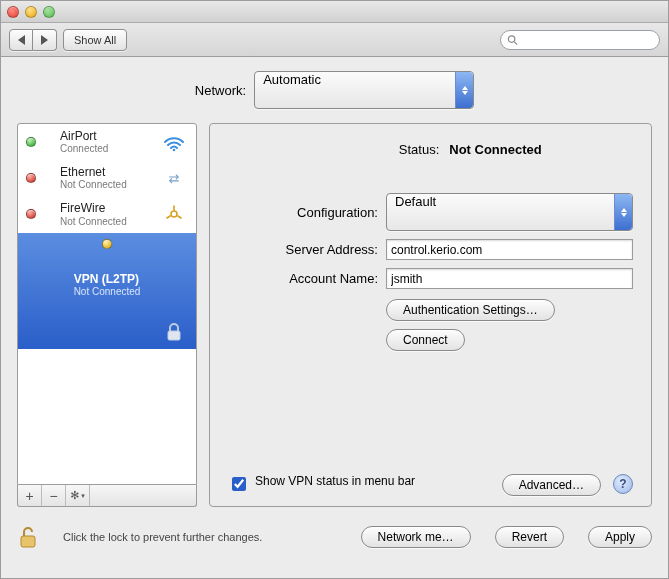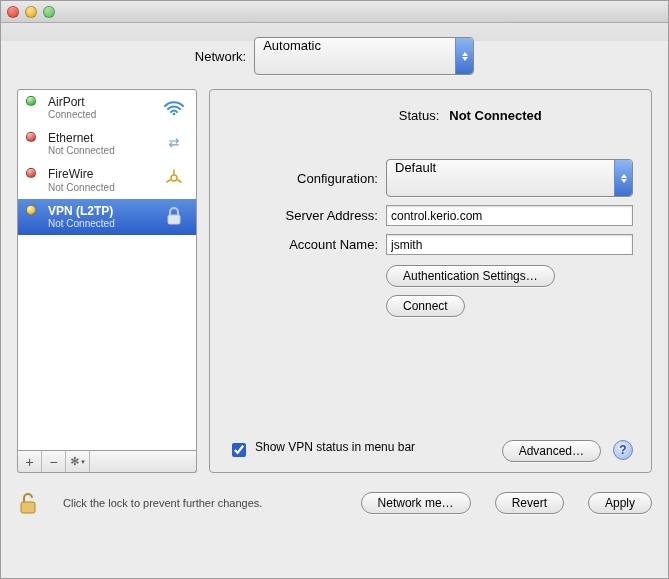--- a/index.html
+++ b/index.html
@@ -108,35 +108,36 @@
   .columns { display:flex; gap:12px;}
   .sidebar-wrap { width:180px; display:flex; flex-direction:column;}
   .sidebar {
     border:1px solid #9c9c9c;
     background:#fff;
     height: 362px;
     border-radius:3px 3px 0 0;
     overflow:hidden;
   }
   .sb-item {
-    display:flex; gap:12px;
+    display:flex; align-items:center; gap:24px;
     padding:6px 8px;
     border-bottom:0;
     position:relative;
   }
   .sb-dot { width:10px; height:10px; border-radius:50%; border:1px solid rgba(0,0,0,.35); box-shadow: inset 0 1px 1px rgba(255,255,255,.6), 0 0 1px rgba(0,0,0,.3);}
   .dot-green{ background: radial-gradient(circle at 35% 30%, #b8f2b0, #24a01c);}
   .dot-red  { background: radial-gradient(circle at 35% 30%, #ffb0a8, #c62315);}
   .dot-yellow{background: radial-gradient(circle at 35% 30%, #fff1a6, #e0a400);}
   .sb-text { display:flex; flex-direction:column; line-height:1.1;}
   .sb-name { font-size:12px; color:#222;}
   .sb-status { font-size:10px; color:#7a7a7a;}
   .sb-icon { margin-left:auto; width:28px; display:flex; justify-content:center; }
   .sb-item.selected {
     background: linear-gradient(#5b8ee0, #2a5ec9);
+    flex-direction: column;
   }
   .sb-item.selected .sb-name { color:#fff; font-weight:bold;}
   .sb-item.selected .sb-status { color:#d9e5fa;}
   .sb-tools {
     display:flex;
     border:1px solid #9c9c9c; border-top:none;
     border-radius: 0 0 3px 3px;
     background: linear-gradient(#f7f7f7,#e4e4e4);
     height:22px;
   }
@@ -209,20 +210,38 @@
 <div class="window">
 
   <div class="titlebar">
     <div class="traffic-lights">
       <div class="tl red"></div>
       <div class="tl yellow"></div>
       <div class="tl green"></div>
     </div>
   </div>
 
+  <div class="toolbar">
+    <div class="navseg">
+      <div class="segbtn">
+          <span class="tri-l"></span>
+        </div>
+      <div class="segbtn">
+          <span class="tri-r"></span>
+        </div>
+    </div>
+    <div class="pushbtn">Show All</div>
+    <div class="search">
+      <svg width="12" height="12" viewBox="0 0 12 12">
+          <circle cx="5" cy="5" r="3.5" fill="none" stroke="#888" stroke-width="1.3"></circle>
+          <line x1="8" y1="8" x2="11" y2="11" stroke="#888" stroke-width="1.3"></line>
+        </svg>
+      <input type="text" placeholder="" style="">
+    </div>
+  </div>
 
   <div class="body">
 
     <div class="location-row">
       <div class="label-right">Network:</div>
       <div class="popup" style="min-width:220px">
         <span>Automatic</span>
         <span class="endcap">
             <span class="tri-up"></span>
             <span class="tri-down"></span>

